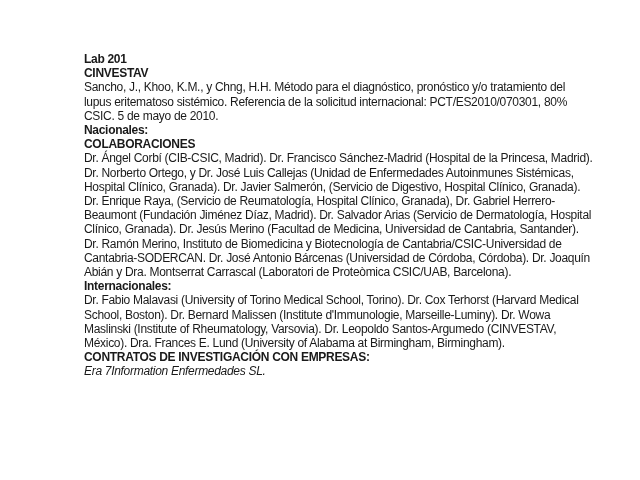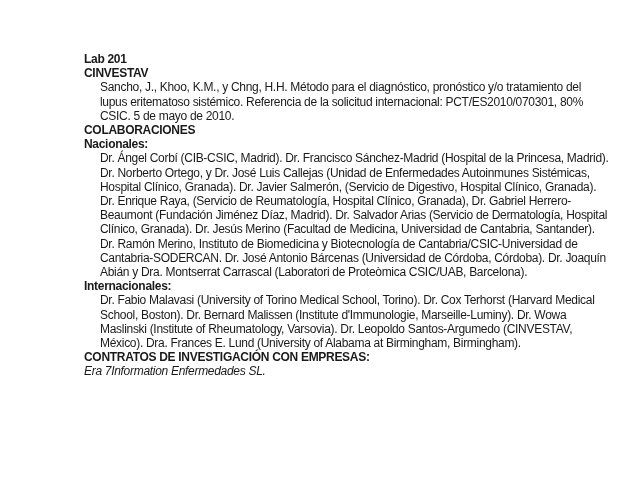--- a/index.html
+++ b/index.html
@@ -23,38 +23,37 @@
     font-size: 12px;
     letter-spacing: -0.3px;
     line-height: 14.2px;
   }
   .h {
     font-weight: bold;
     white-space: pre;
   }
   .para {
     white-space: pre;
-    margin-left: 16px;
   }
   .company {
     font-style: italic;
     white-space: pre;
   }
 </style>
 </head>
 <body>
 
 <div class="doc">
   <div class="h">Lab 201</div>
   <div class="h">CINVESTAV</div>
   <div class="para">Sancho, J., Khoo, K.M., y Chng, H.H. Método para el diagnóstico, pronóstico y/o tratamiento del
 lupus eritematoso sistémico. Referencia de la solicitud internacional: PCT/ES2010/070301, 80%
 CSIC. 5 de mayo de 2010.</div>
+  <div class="h">Nacionales:</div>
   <div class="h">COLABORACIONES</div>
-  <div class="h">Nacionales:</div>
   <div class="para">Dr. Ángel Corbí (CIB-CSIC, Madrid). Dr. Francisco Sánchez-Madrid (Hospital de la Princesa, Madrid).
 Dr. Norberto Ortego, y Dr. José Luis Callejas (Unidad de Enfermedades Autoinmunes Sistémicas,
 Hospital Clínico, Granada). Dr. Javier Salmerón, (Servicio de Digestivo, Hospital Clínico, Granada).
 Dr. Enrique Raya, (Servicio de Reumatología, Hospital Clínico, Granada), Dr. Gabriel Herrero-
 Beaumont (Fundación Jiménez Díaz, Madrid). Dr. Salvador Arias (Servicio de Dermatología, Hospital
 Clínico, Granada). Dr. Jesús Merino (Facultad de Medicina, Universidad de Cantabria, Santander).
 Dr. Ramón Merino, Instituto de Biomedicina y Biotecnología de Cantabria/CSIC-Universidad de
 Cantabria-SODERCAN. Dr. José Antonio Bárcenas (Universidad de Córdoba, Córdoba). Dr. Joaquín
 Abián y Dra. Montserrat Carrascal (Laboratori de Proteòmica CSIC/UAB, Barcelona).</div>
   <div class="h">Internacionales:</div>

